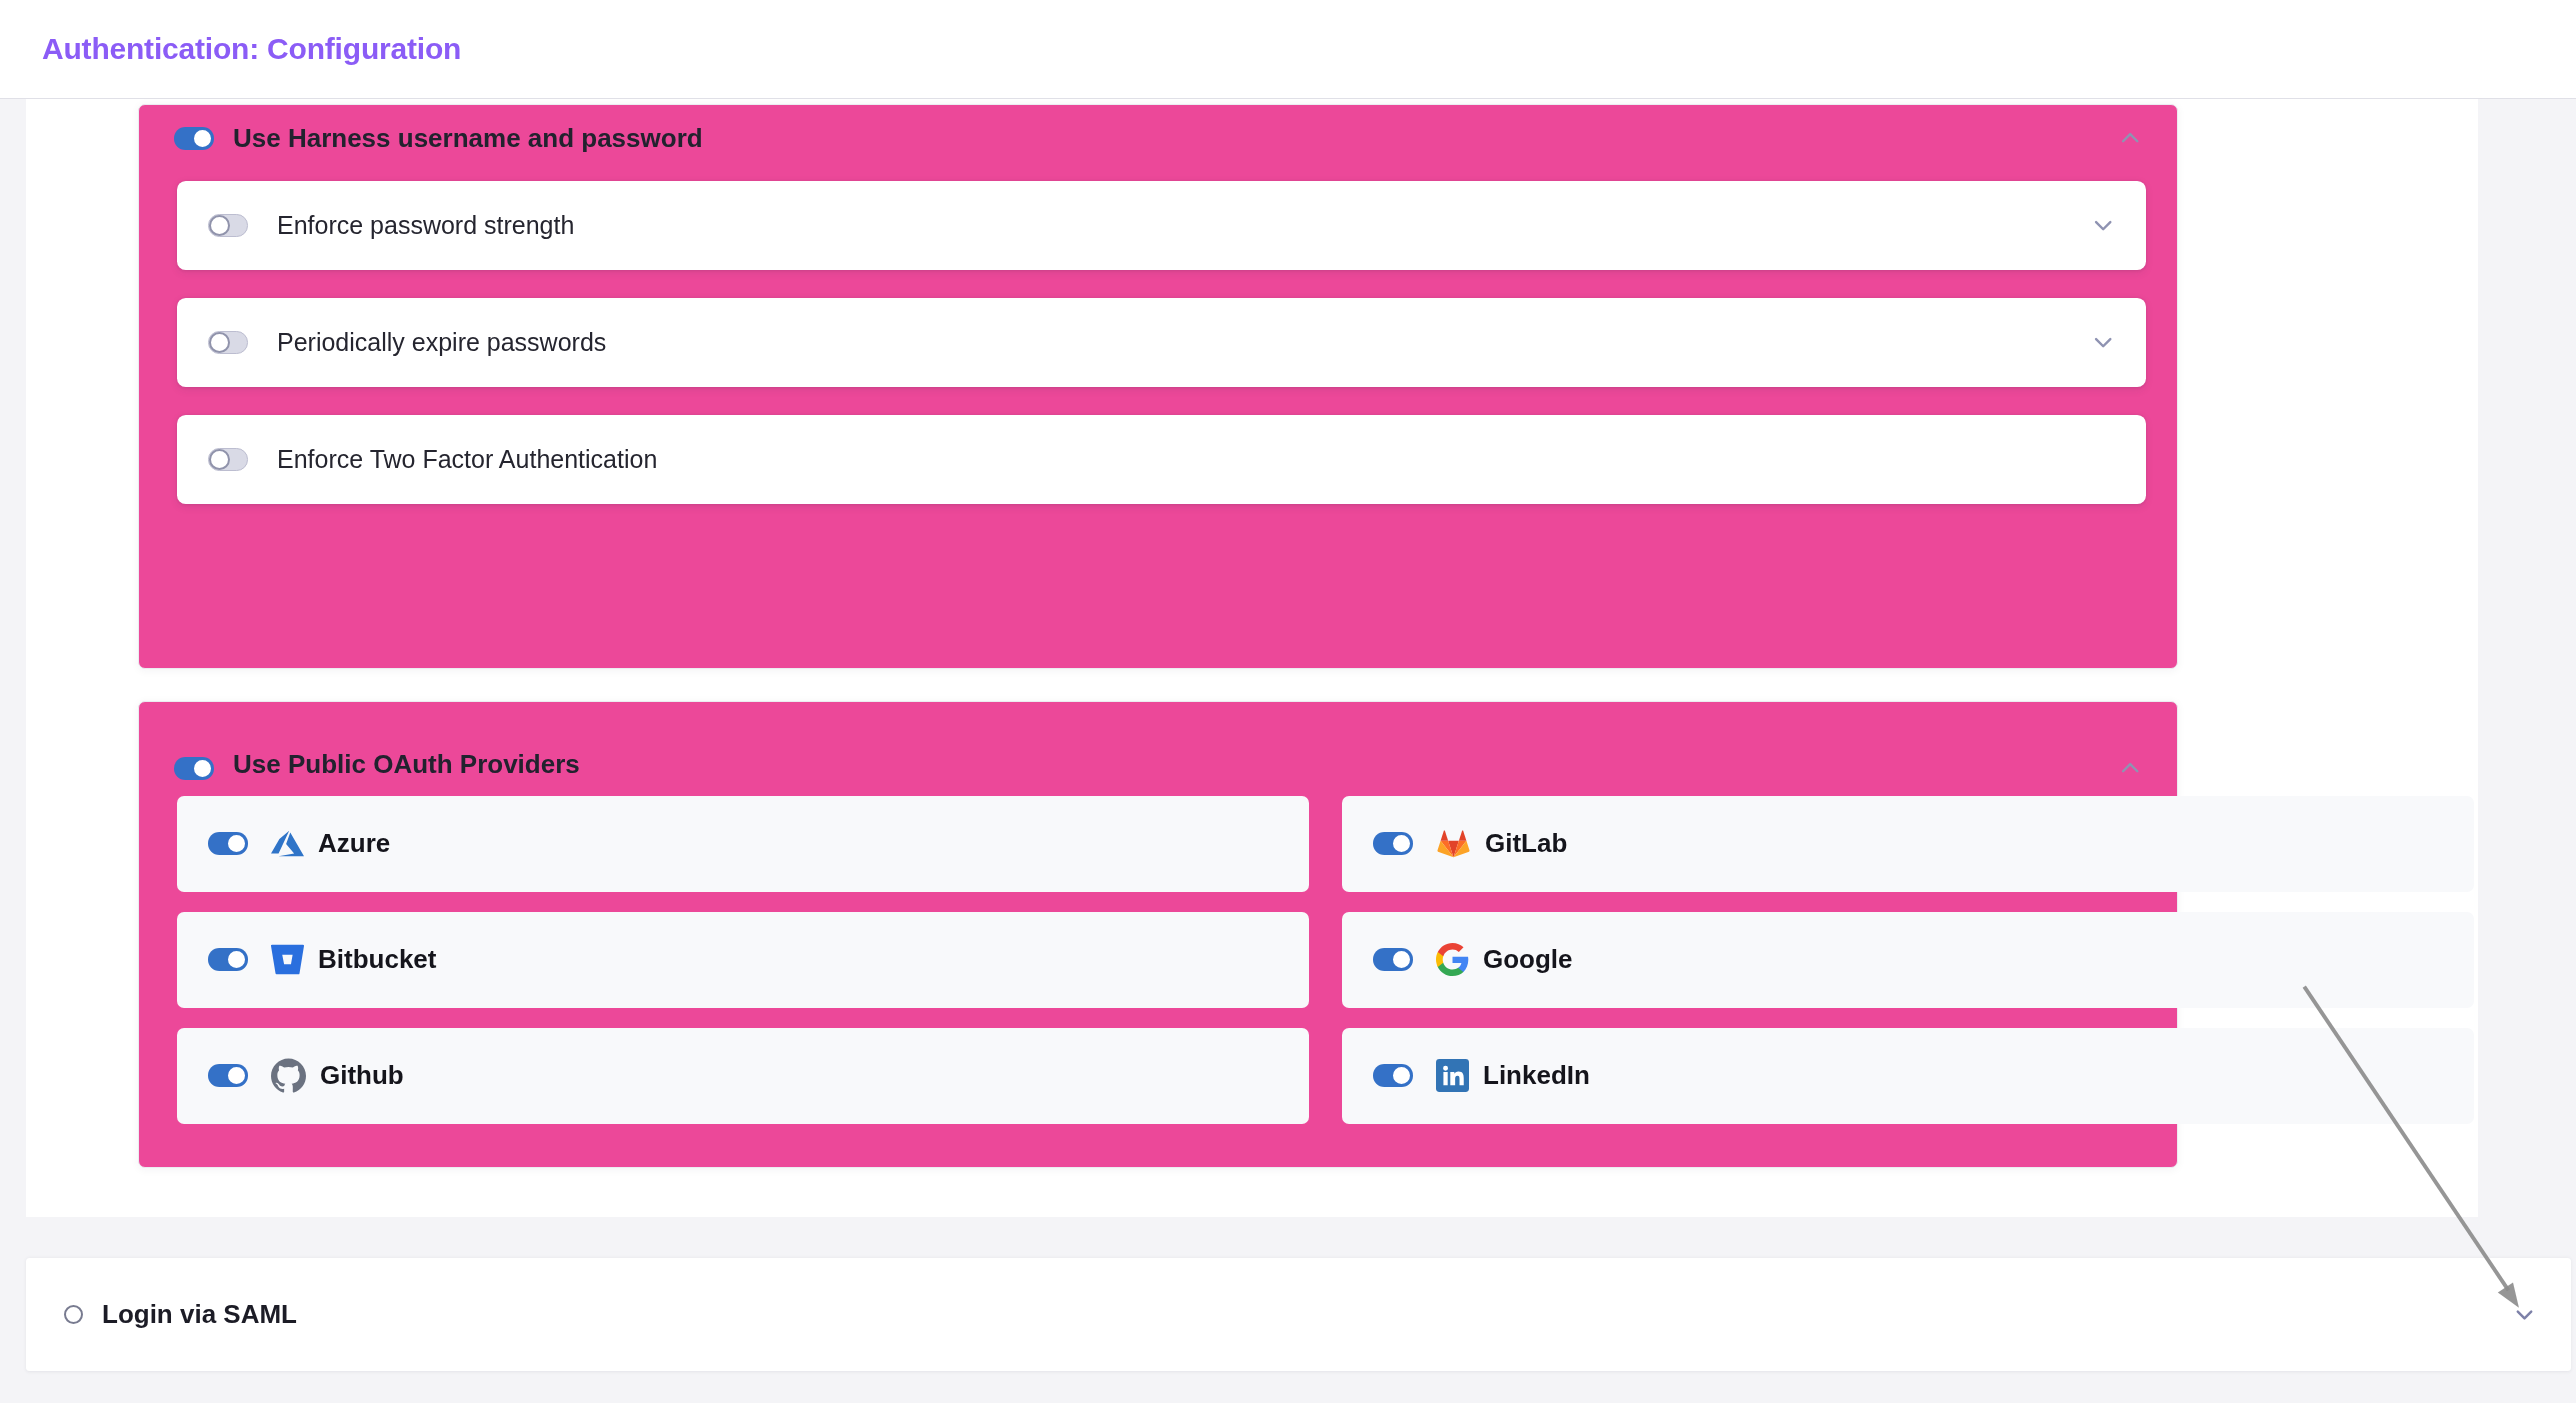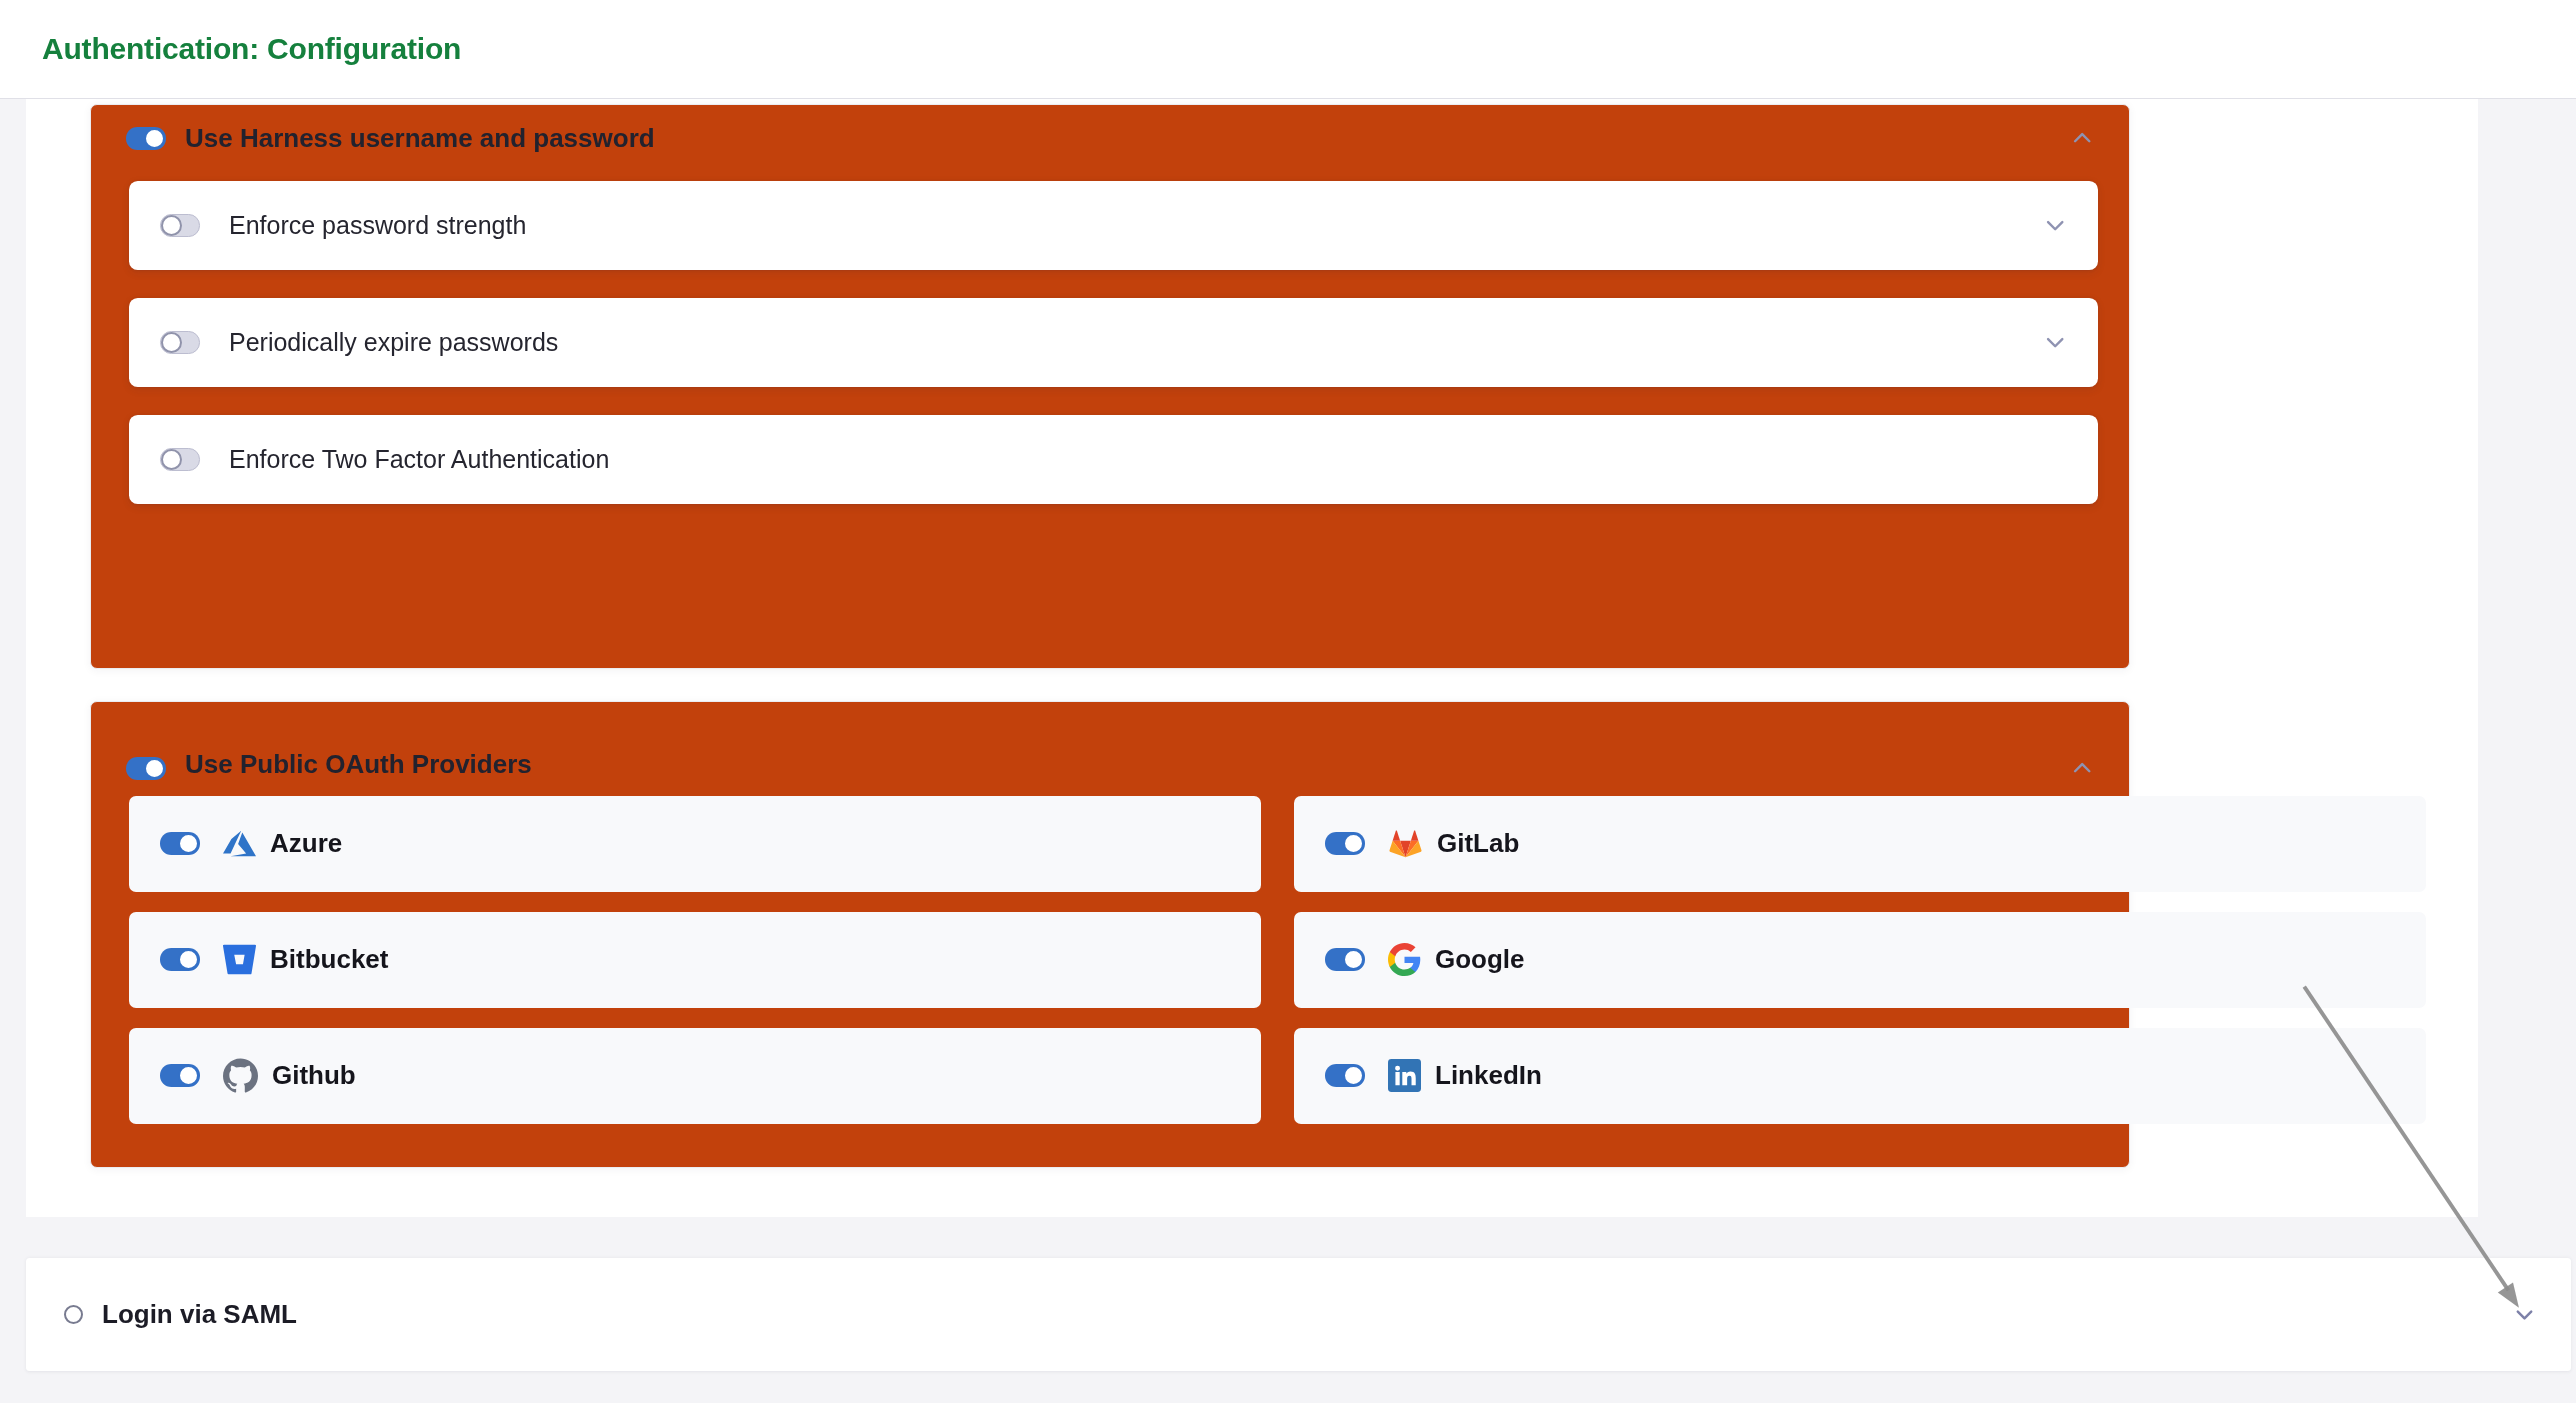--- a/index.html
+++ b/index.html
@@ -9,32 +9,32 @@
     background:#f4f4f7;
     font-family:"Liberation Sans", sans-serif;
     color:#1e1e28;
   }
   
   .app-header {
     position:absolute; left:0; top:0; width:2576px; height:99px;
     background:#ffffff; border-bottom:0.9px solid #e0e0e7;
     display:flex; align-items:center; padding:0 42px; z-index:2;
   }
-  .app-header h1 { font-size:30px; font-weight:700; color:#15803d; letter-spacing:-0.2px; }
+  .app-header h1 { font-size:30px; font-weight:700; color:#8b5cf6; letter-spacing:-0.2px; }
 
   
   .content { position:absolute; left:0; top:99px; right:0; bottom:0; background:#f4f4f7; }
 
   .main-panel {
     position:absolute; left:26px; top:0; width:2452px; height:1118px;
     background:#ffffff;
   }
 
   .card {
-    margin-left:64px; width:2040px; background:#c2410c;
+    margin-left:112px; width:2040px; background:#ec4899;
     border:0.9px solid #ebecf1; border-radius:7px;
     box-shadow:0 1.7px 8.7px rgba(40,41,61,0.05);
   }
   .card.pw   { margin-top:5.2px;  height:565px; }
   .card.oauth{ margin-top:32px; height:467px; }
 
   .card-head { display:flex; align-items:center; height:58px; padding:8.7px 35px 0 35px; }
   .card.oauth .card-head { padding-top:21px; height:78px;align-items:flex-end; }
   .card-title { margin-left:19px; font-size:26px; font-weight:600; color:#22222e; }
   .chev-btn { margin-left:auto; background:none; border:none; cursor:pointer; display:flex; align-items:center; }

